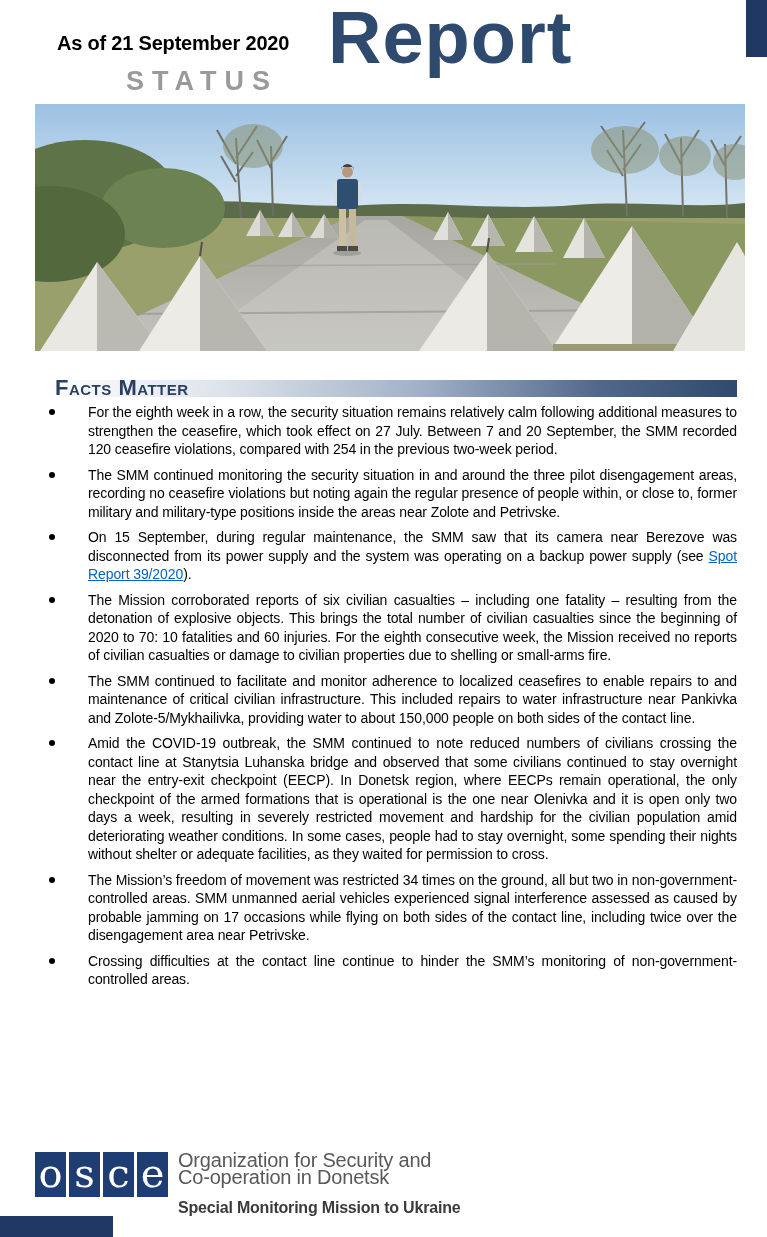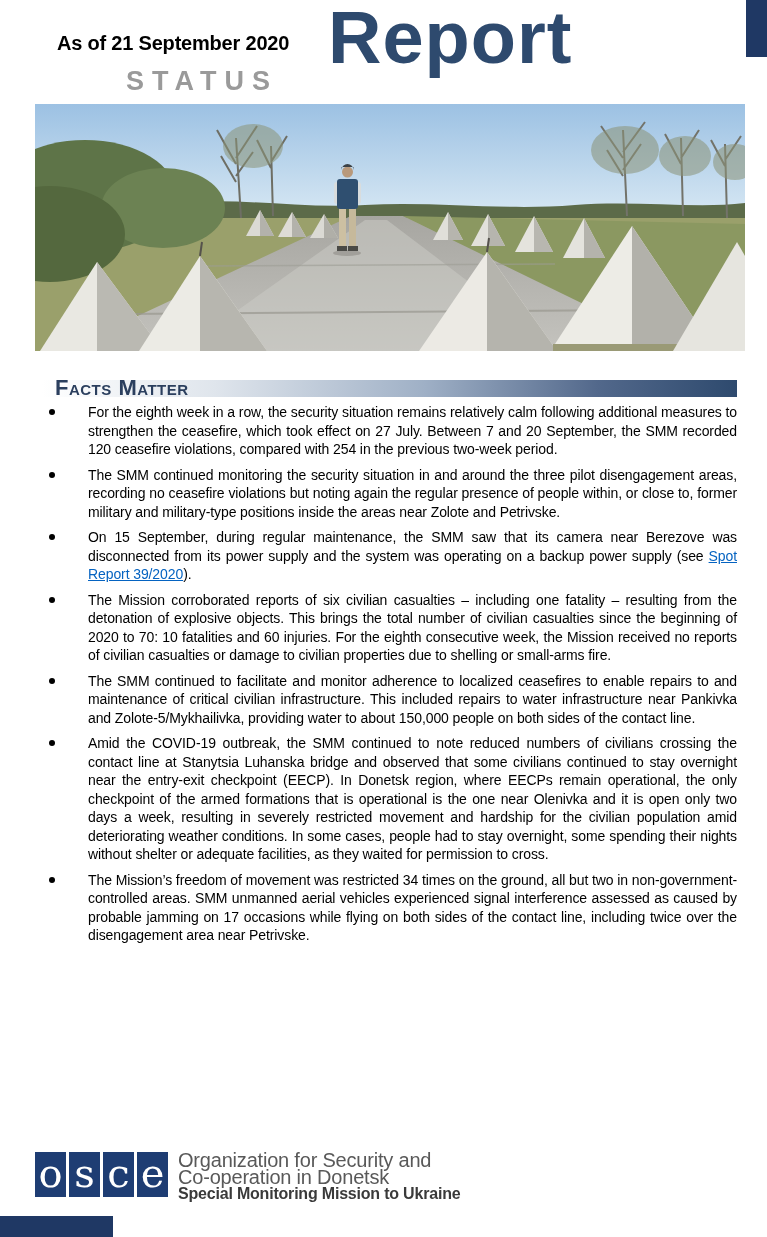--- a/index.html
+++ b/index.html
@@ -35,21 +35,21 @@
   .bullets .dot { position:absolute; left:2px; top:6px; width:6px; height:6px; border-radius:50%; background:#000; }
   .doc-link { color:#0563c1; text-decoration:underline; cursor:pointer; }
 
   
   .footer { position:absolute; left:35px; top:1152px; width:700px; height:50px; }
   .logo { position:absolute; left:0; top:0; display:flex; gap:3px; }
   .logo-square { width:31px; height:45px; background:#1e3d73; color:#ffffff; display:flex; align-items:center; justify-content:center;
                  font-family:"DejaVu Serif", serif; font-size:40px; line-height:1; padding-bottom:3px; }
   .org-text { position:absolute; left:143px; top:0; display:flex; flex-direction:column; }
   .org-line { font-size:20px; line-height:16.5px; color:#595959; letter-spacing:-0.2px; }
-  .mission-line { font-size:16px; line-height:17px; font-weight:bold; color:#3a3a3a; letter-spacing:-0.2px; }
+  .mission-line { font-size:16px; line-height:17px; font-weight:bold; color:#3a3a3a; letter-spacing:-0.2px;margin-top:14px; }
 </style>
 </head>
 <body>
 
 <div class="page">
 
   <div class="corner-tr"></div>
   <div class="corner-bl"></div>
 
   <div class="header">
@@ -161,20 +161,21 @@
   </div>
 
   <ul class="bullets">
       <li><span class="dot"></span><span>For the eighth week in a row, the security situation remains relatively calm following additional measures to strengthen the ceasefire, which took effect on 27 July. Between 7 and 20 September, the SMM recorded 120 ceasefire violations, compared with 254 in the previous two-week period.</span></li>
       <li><span class="dot"></span><span>The SMM continued monitoring the security situation in and around the three pilot disengagement areas, recording no ceasefire violations but noting again the regular presence of people within, or close to, former military and military-type positions inside the areas near Zolote and Petrivske.</span></li>
       <li><span class="dot"></span><span>On 15 September, during regular maintenance, the SMM saw that its camera near Berezove was disconnected from its power supply and the system was operating on a backup power supply (see </span><a class="doc-link" href="#">Spot Report 39/2020</a><span>).</span></li>
       <li><span class="dot"></span><span>The Mission corroborated reports of six civilian casualties – including one fatality – resulting from the detonation of explosive objects. This brings the total number of civilian casualties since the beginning of 2020 to 70: 10 fatalities and 60 injuries. For the eighth consecutive week, the Mission received no reports of civilian casualties or damage to civilian properties due to shelling or small-arms fire.</span></li>
       <li><span class="dot"></span><span>The SMM continued to facilitate and monitor adherence to localized ceasefires to enable repairs to and maintenance of critical civilian infrastructure. This included repairs to water infrastructure near Pankivka and Zolote-5/Mykhailivka, providing water to about 150,000 people on both sides of the contact line.</span></li>
       <li><span class="dot"></span><span>Amid the COVID-19 outbreak, the SMM continued to note reduced numbers of civilians crossing the contact line at Stanytsia Luhanska bridge and observed that some civilians continued to stay overnight near the entry-exit checkpoint (EECP). In Donetsk region, where EECPs remain operational, the only checkpoint of the armed formations that is operational is the one near Olenivka and it is open only two days a week, resulting in severely restricted movement and hardship for the civilian population amid deteriorating weather conditions. In some cases, people had to stay overnight, some spending their nights without shelter or adequate facilities, as they waited for permission to cross.</span></li>
       <li><span class="dot"></span><span>The Mission’s freedom of movement was restricted 34 times on the ground, all but two in non-government-controlled areas. SMM unmanned aerial vehicles experienced signal interference assessed as caused by probable jamming on 17 occasions while flying on both sides of the contact line, including twice over the disengagement area near Petrivske.</span></li>
+      <li><span class="dot"></span><span>Crossing difficulties at the contact line continue to hinder the SMM’s monitoring of non-government-controlled areas.</span></li>
     </ul>
 
   <div class="footer">
     <div class="logo">
       <div class="logo-square">o</div>
       <div class="logo-square">s</div>
       <div class="logo-square">c</div>
       <div class="logo-square">e</div>
     </div>
     <div class="org-text">

